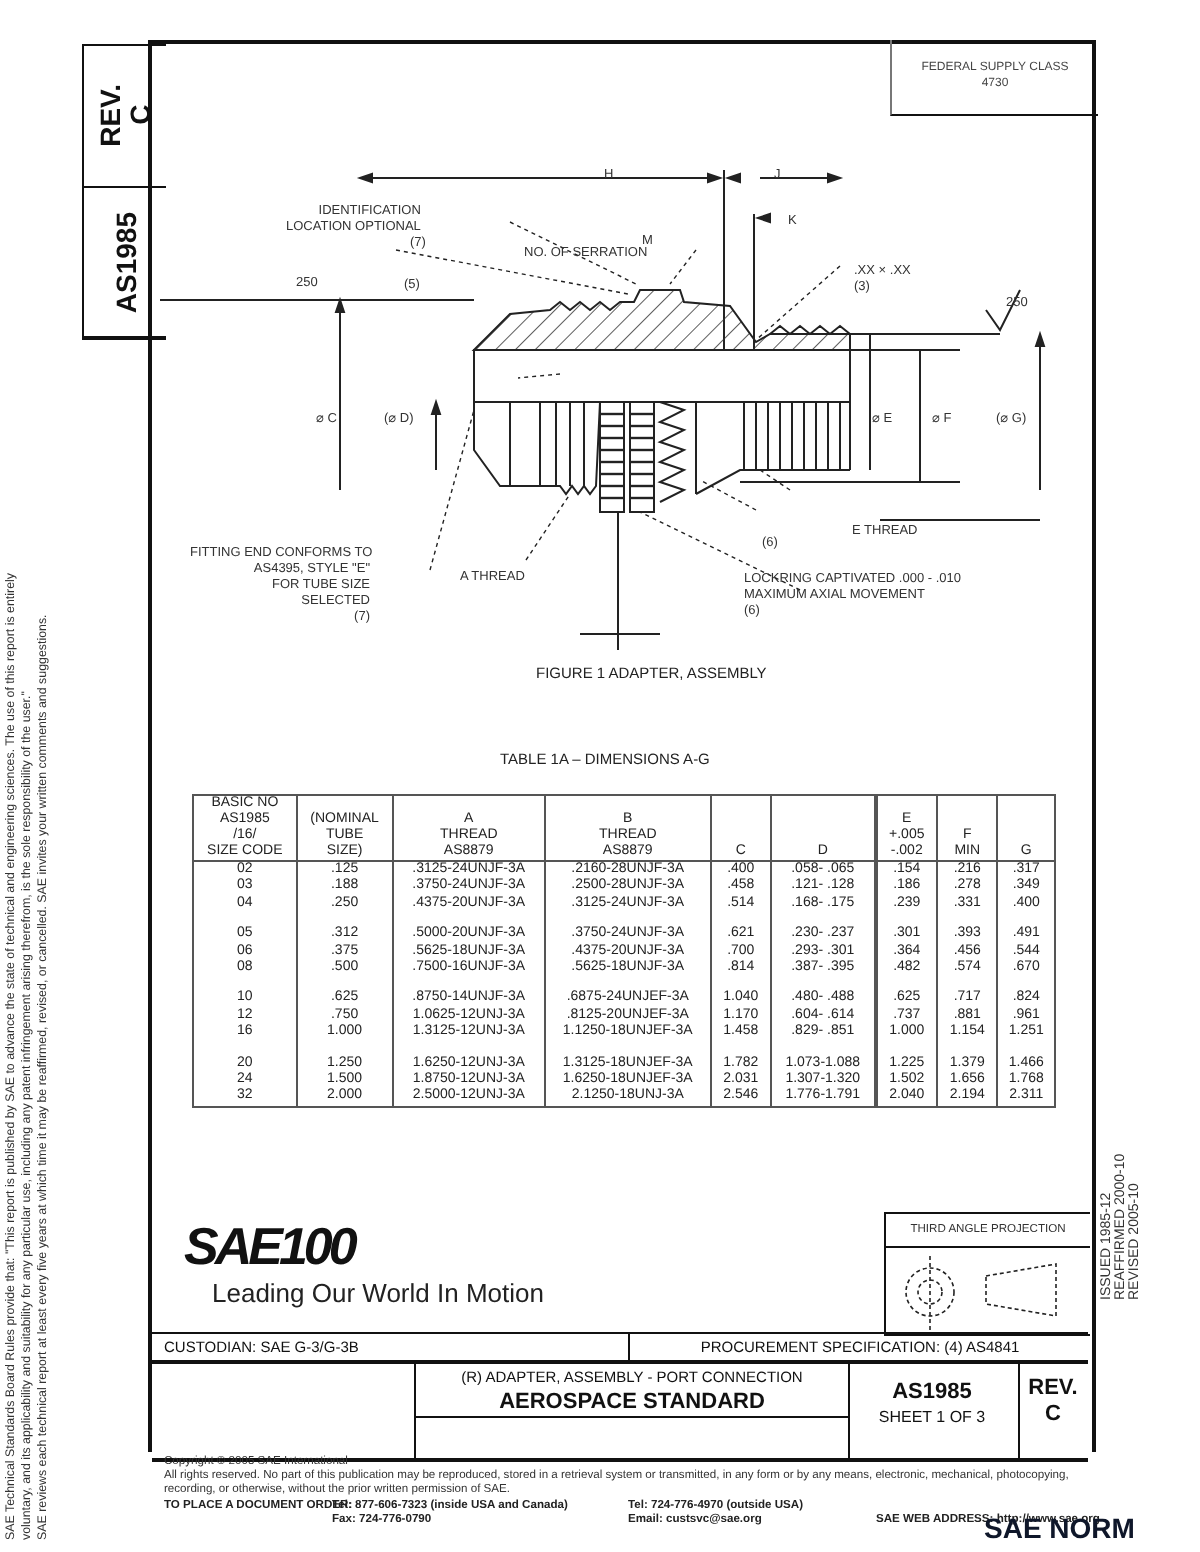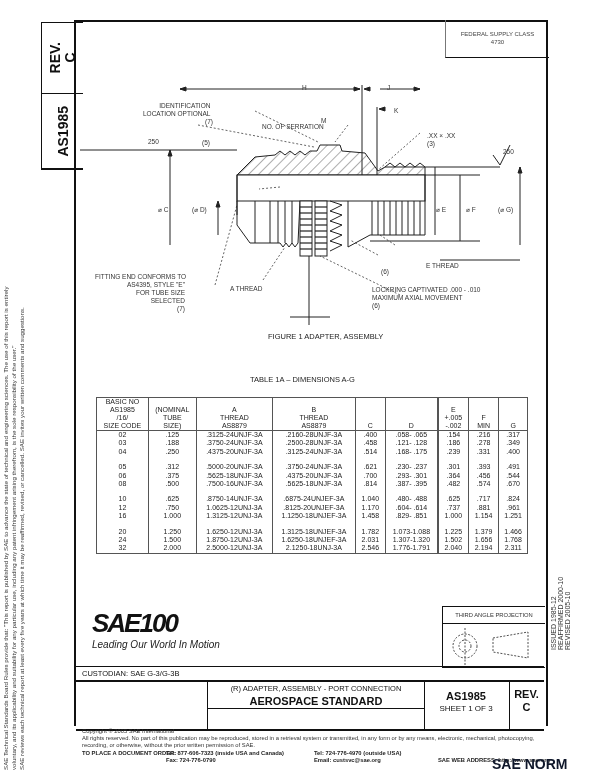--- a/index.html
+++ b/index.html
@@ -18,21 +18,21 @@
   .lbl{position:absolute;font-size:6.5px;color:#333;white-space:nowrap;line-height:8px;}
   .caption{position:absolute;font-size:7.5px;color:#222;white-space:nowrap;}
   table.dims{position:absolute;left:96px;top:397px;width:432px;border-collapse:collapse;font-size:7px;color:#222;}
   table.dims th{font-weight:normal;border:1px solid #555;border-bottom:1px solid #555;padding:0 1px;line-height:8px;vertical-align:bottom;text-align:center;}
   table.dims td{border-left:1px solid #555;border-right:1px solid #555;text-align:center;padding:0 1px;line-height:8.4px;white-space:nowrap;}
   table.dims tr.gap td{height:7px;}
   table.dims tr.last td{border-bottom:1px solid #555;}
   table.dims td.e, table.dims th.e{border-left:2px solid #555;}
   .sae100{position:absolute;left:92px;top:608px;}
   .sae100 .logo{font-family:"Liberation Sans",sans-serif;font-weight:900;font-style:italic;font-size:26px;letter-spacing:-2px;color:#111;}
-  .sae100 .tag{font-style:italic;font-size:10px;color:#222;margin-top:0px;}
+  .sae100 .tag{font-size:13px;color:#222;margin-top:0px;margin-left:14px;}
   .proj{position:absolute;left:442px;top:606px;width:102px;height:60px;border:1px solid #111;border-right:none;}
   .proj .head{height:16px;border-bottom:1px solid #111;font-size:5.8px;text-align:center;line-height:16px;color:#333;}
   .tb{position:absolute;left:76px;width:468px;border-top:1px solid #111;}
   .tb-row1{top:666px;height:14px;font-size:7.5px;}
   .tb-row2{top:680px;height:47px;border-top:2px solid #111;border-bottom:2px solid #111;}
   .cell{position:absolute;top:0;bottom:0;}
   .sae-aero{font-size:20px;font-style:italic;}
   .sae-aero b{font-weight:900;letter-spacing:-1px;}
   .footer{position:absolute;left:82px;top:728px;font-size:5.8px;color:#333;line-height:7.2px;width:500px;}
   .footer .b{font-weight:bold;color:#222;}
@@ -420,20 +420,21 @@
       <circle cx="22" cy="22" r="12"></circle>
       <circle cx="22" cy="22" r="6"></circle>
       <line x1="22" y1="4" x2="22" y2="42"></line>
       <path d="M50,14 L85,8 L85,34 L50,28 Z"></path>
     </g>
   </svg>
 </div>
 
 <div class="tb tb-row1">
   <div class="cell" style="left:6px;line-height:14px;">CUSTODIAN: SAE G-3/G-3B</div>
+  <div class="cell" style="left:238px;width:230px;border-left:1px solid #111;text-align:center;line-height:14px;">PROCUREMENT SPECIFICATION: (4) AS4841</div>
 </div>
 
 <div class="tb tb-row2">
   <div class="cell" style="left:131px;width:216px;border-left:1px solid #111;border-right:1px solid #111;text-align:center;">
     <div style="font-size:7.5px;line-height:10px;margin-top:2px;">(R) ADAPTER, ASSEMBLY - PORT CONNECTION</div>
     <div style="font-weight:bold;font-size:11px;border-bottom:1px solid #111;line-height:14px;">AEROSPACE STANDARD</div>
   </div>
   <div class="cell" style="left:347px;width:86px;border-right:1px solid #111;text-align:center;padding-top:8px;">
     <div style="font-weight:bold;font-size:11px;">AS1985</div>
     <div style="font-size:8px;margin-top:2px;">SHEET 1 OF 3</div>

